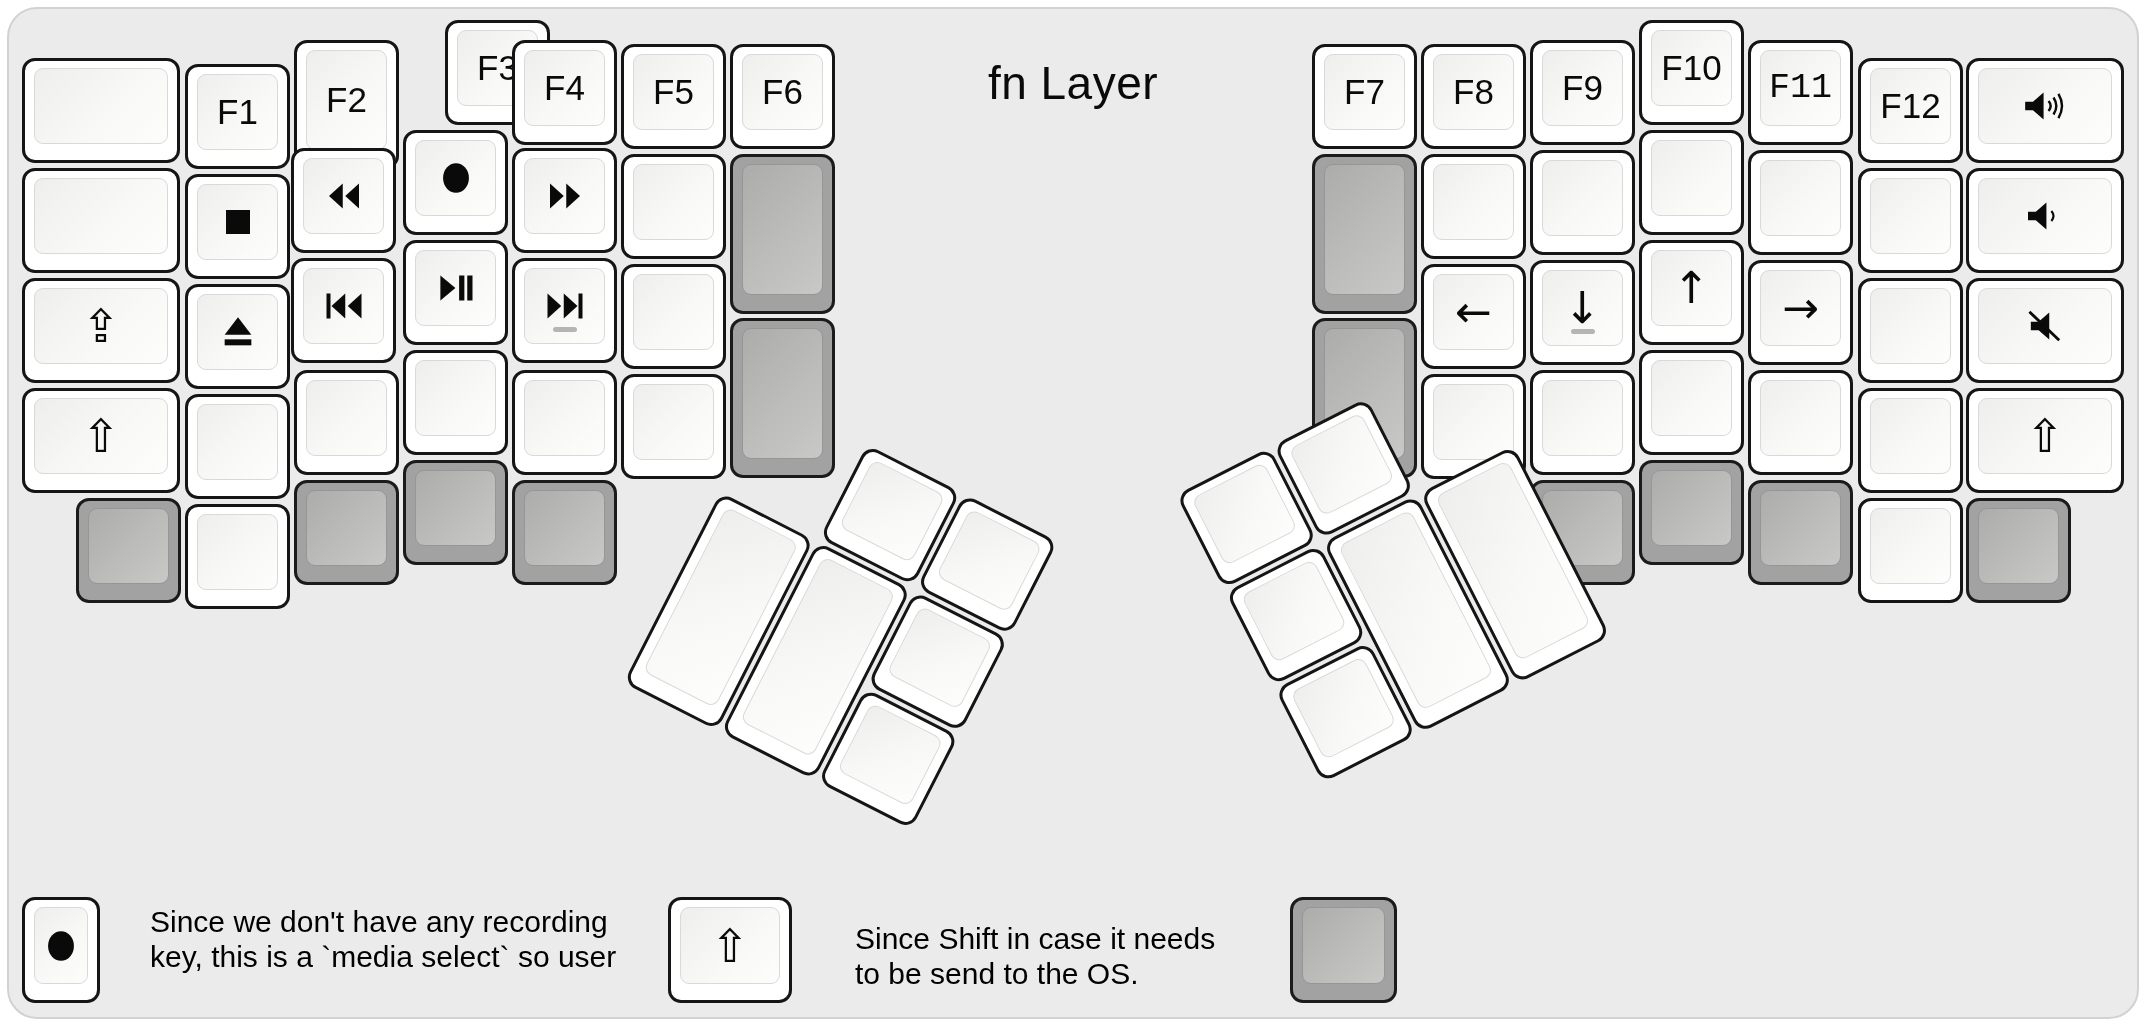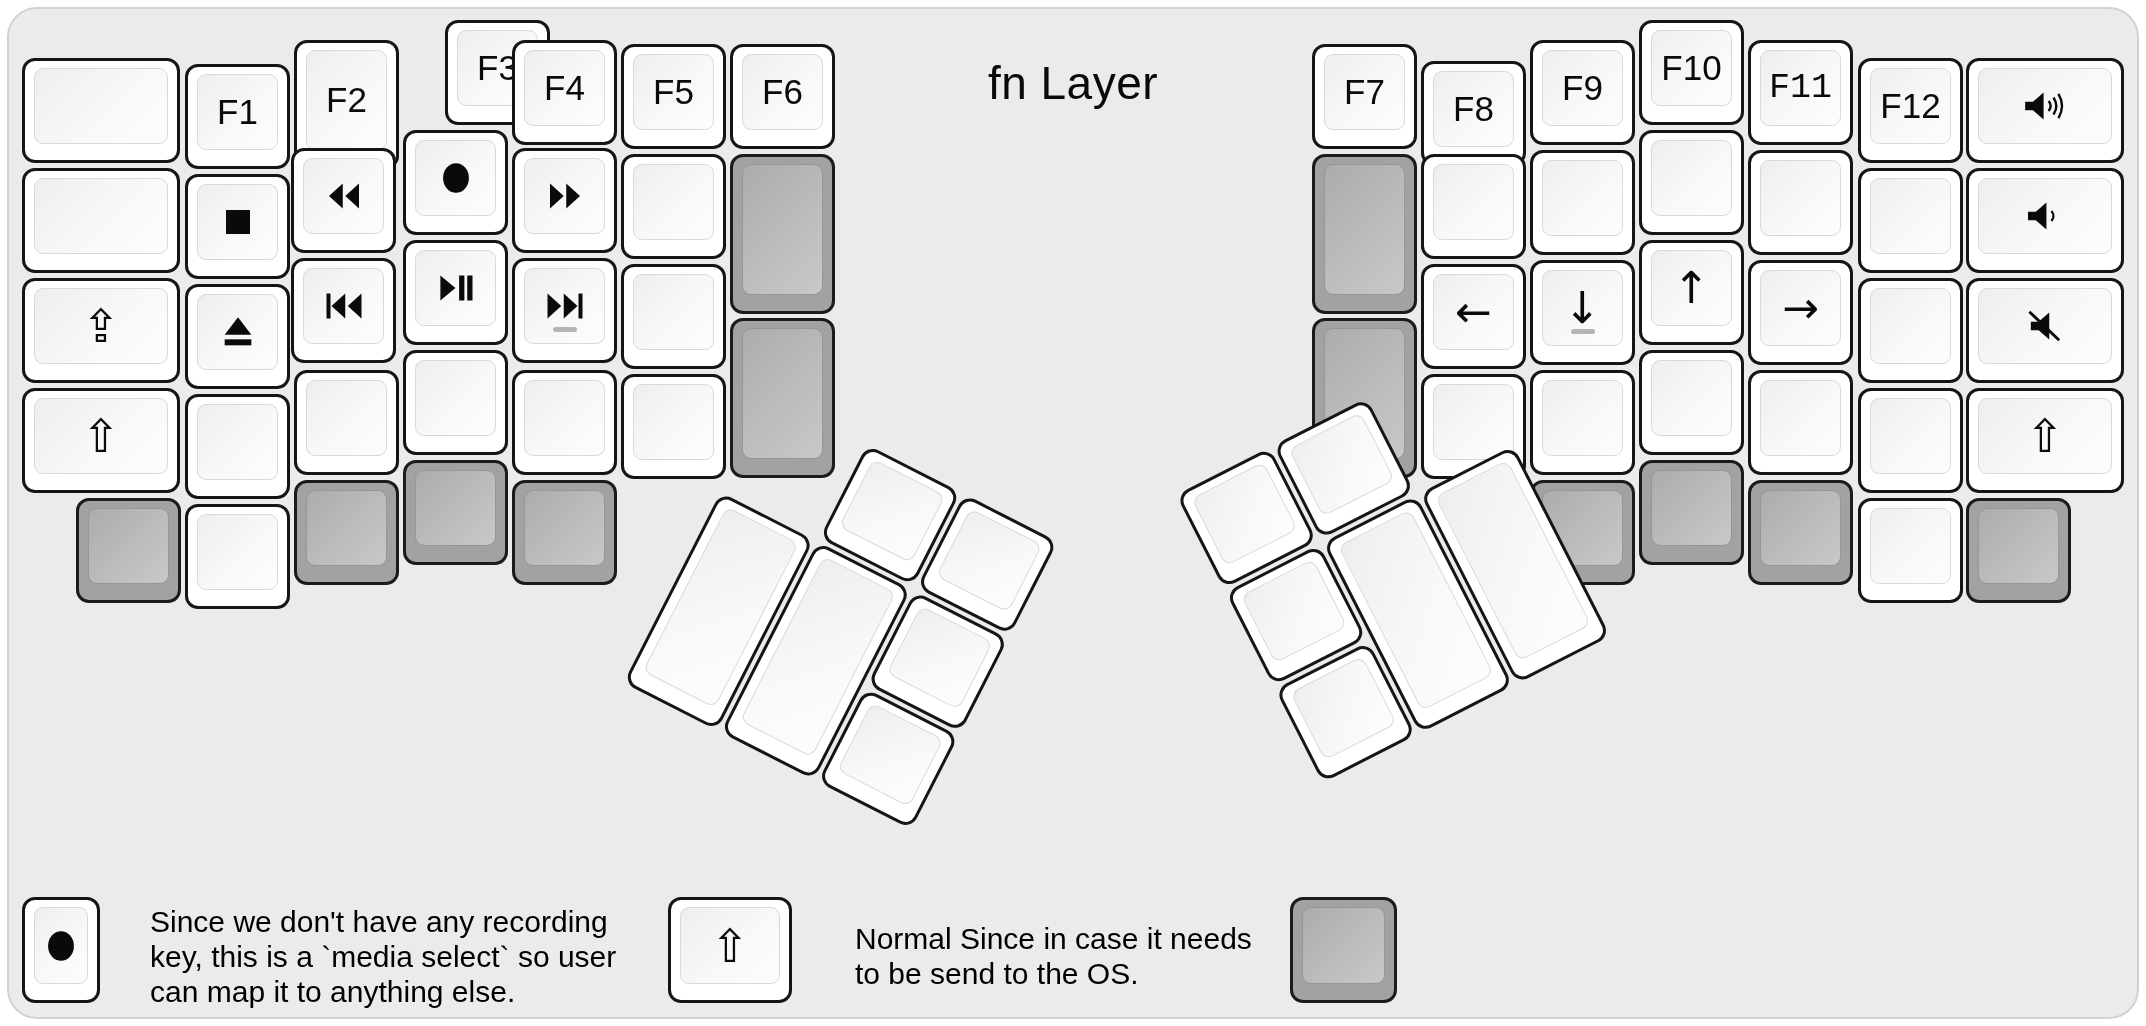--- a/index.html
+++ b/index.html
@@ -208,21 +208,21 @@
         <div class="key gray" style="left: 512px; top: 480px; width: 105px; height: 105px;">
           <div class="keytop"></div>
         </div>
       </div>
     <div id="right-half">
         <div class="key" style="left: 1312px; top: 44px; width: 105px; height: 105px;">
           <div class="keytop">
             <span class="f-label">F7</span>
           </div>
         </div>
-        <div class="key" style="left: 1421px; top: 44px; width: 105px; height: 105px; margin-top: 17px;">
+        <div class="key" style="left: 1421px; top: 44px; width: 105px; height: 105px;">
           <div class="keytop">
             <span class="f-label">F8</span>
           </div>
         </div>
         <div class="key" style="left: 1530px; top: 40px; width: 105px; height: 105px;">
           <div class="keytop">
             <span class="f-label">F9</span>
           </div>
         </div>
         <div class="key" style="left: 1639px; top: 20px; width: 105px; height: 105px;">
@@ -400,31 +400,30 @@
               <span class="icon">
                 <svg width="30" height="32" viewBox="0 0 24 26">
                   <ellipse cx="12" cy="13" rx="10.5" ry="12"></ellipse>
                 </svg>
               </span>
             </div>
           </div>
           <div class="legend-text" style="left: 150px; top: 904px;">
             <div>Since we don't have any recording</div>
             <div>key, this is a `media select` so user</div>
-            <div>can map it to anything else.</div>
           </div>
         </div>
         <div class="legend-item">
           <div class="key legend-key" style="left: 668px; top: 897px; width: 124px; height: 106px;">
             <div class="keytop">
               <span class="sym mod">⇧</span>
             </div>
           </div>
           <div class="legend-text" style="left: 855px; top: 921px;">
-            <div>Normal Since in case it needs</div>
+            <div>Since Shift in case it needs</div>
             <div>to be send to the OS.</div>
           </div>
         </div>
         <div class="legend-item">
           <div class="key gray legend-key" style="left: 1290px; top: 897px; width: 107px; height: 106px;">
             <div class="keytop"></div>
           </div>
           <div class="legend-text" style="left: 1420px; top: 904px;">
           </div>
         </div>

